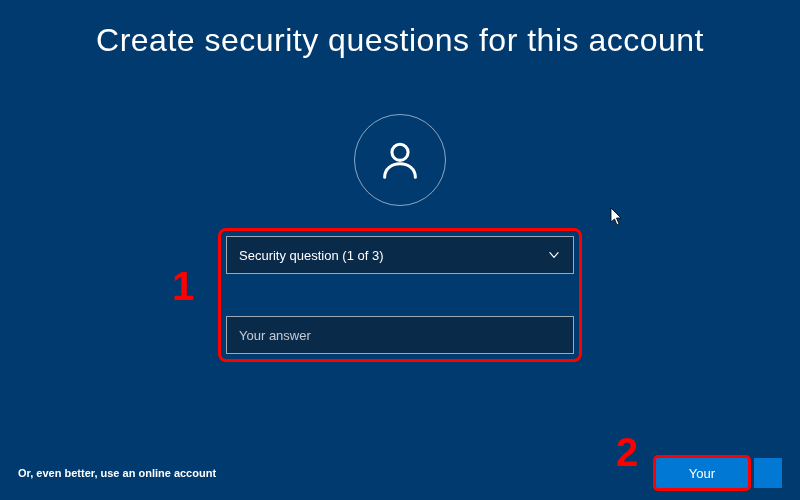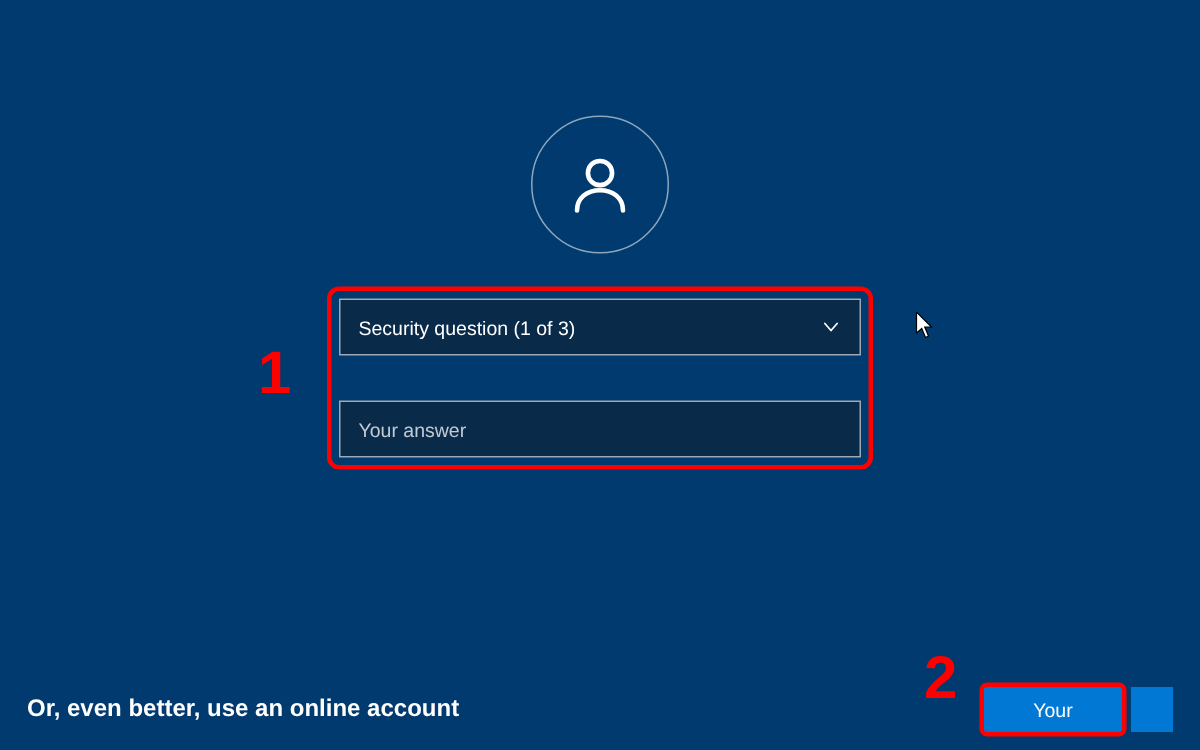--- a/index.html
+++ b/index.html
@@ -83,21 +83,21 @@
       height: 38px;
       background: #0a2a4a;
       border: 1.5px solid rgba(255,255,255,0.6);
       display: flex;
       align-items: center;
       justify-content: space-between;
       padding: 0 12px;
       font-size: 13px;
       color: #ffffff;
       cursor: pointer;
-      margin-bottom: 10px;
+      margin-bottom: 22px;
     }
     .chevron {
       width: 14px;
       height: 14px;
     }
     .answer-input {
       width: 100%;
       height: 38px;
       background: #0a2a4a;
       border: 1.5px solid rgba(255,255,255,0.6);
@@ -114,21 +114,21 @@
       position: absolute;
       bottom: 12px;
       left: 0;
       right: 0;
       display: flex;
       justify-content: space-between;
       align-items: center;
       padding: 0 18px 0 18px;
     }
     .online-link {
-      font-size: 16px;
+      font-size: 11px;
       font-weight: 600;
       color: #ffffff;
       cursor: pointer;
     }
     .next-area {
       position: relative;
       display: flex;
       align-items: center;
     }
     .annotation-2 {
@@ -174,20 +174,21 @@
     }
     .cursor svg {
       width: 14px;
       height: 18px;
     }
   </style>
 </head>
 <body>
 
 <div class="header">
+  <h1 class="title">Create security questions for this account</h1>
 </div>
 
 <div class="avatar-container">
   <div class="avatar-circle">
     <svg viewBox="0 0 24 24">
       <circle cx="12" cy="8" r="4.2" fill="none" stroke="#ffffff" stroke-width="1.6"></circle>
       <path d="M4 21c0-4.4 3.6-7 8-7s8 2.6 8 7" fill="none" stroke="#ffffff" stroke-width="1.6" stroke-linecap="round"></path>
     </svg>
   </div>
 </div>

